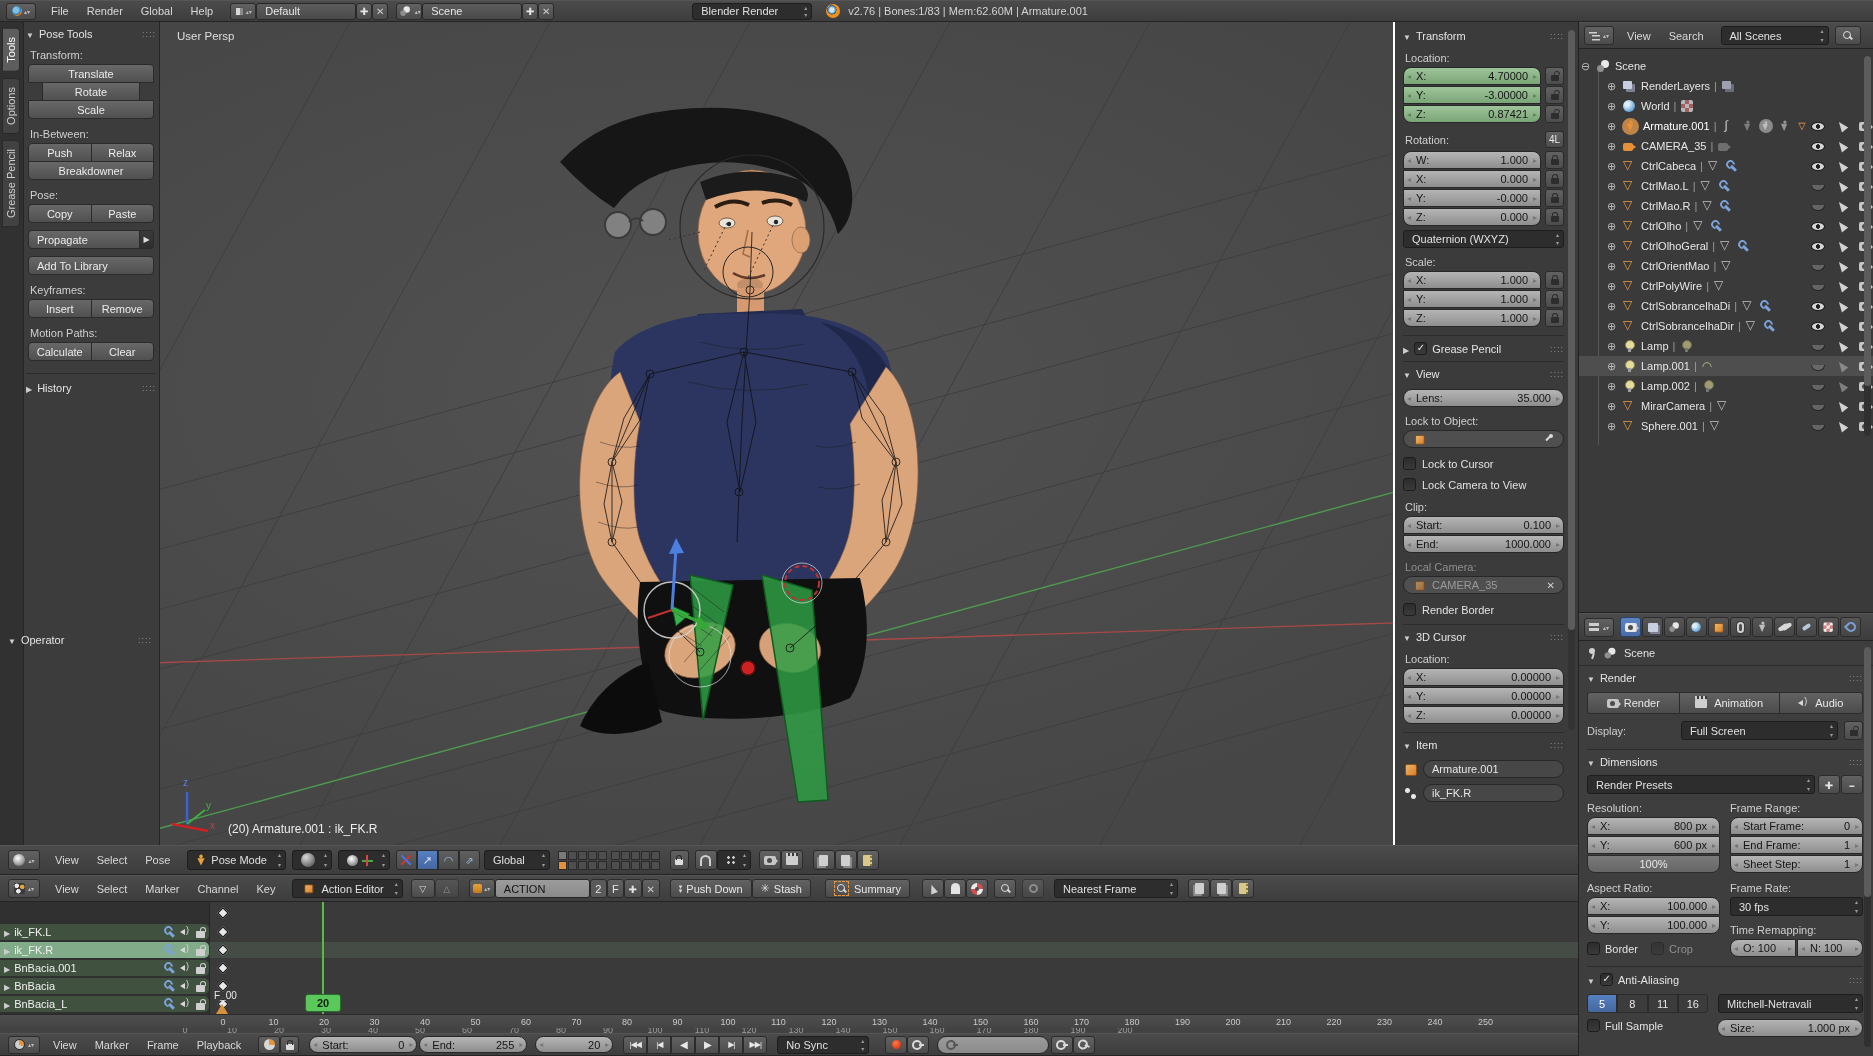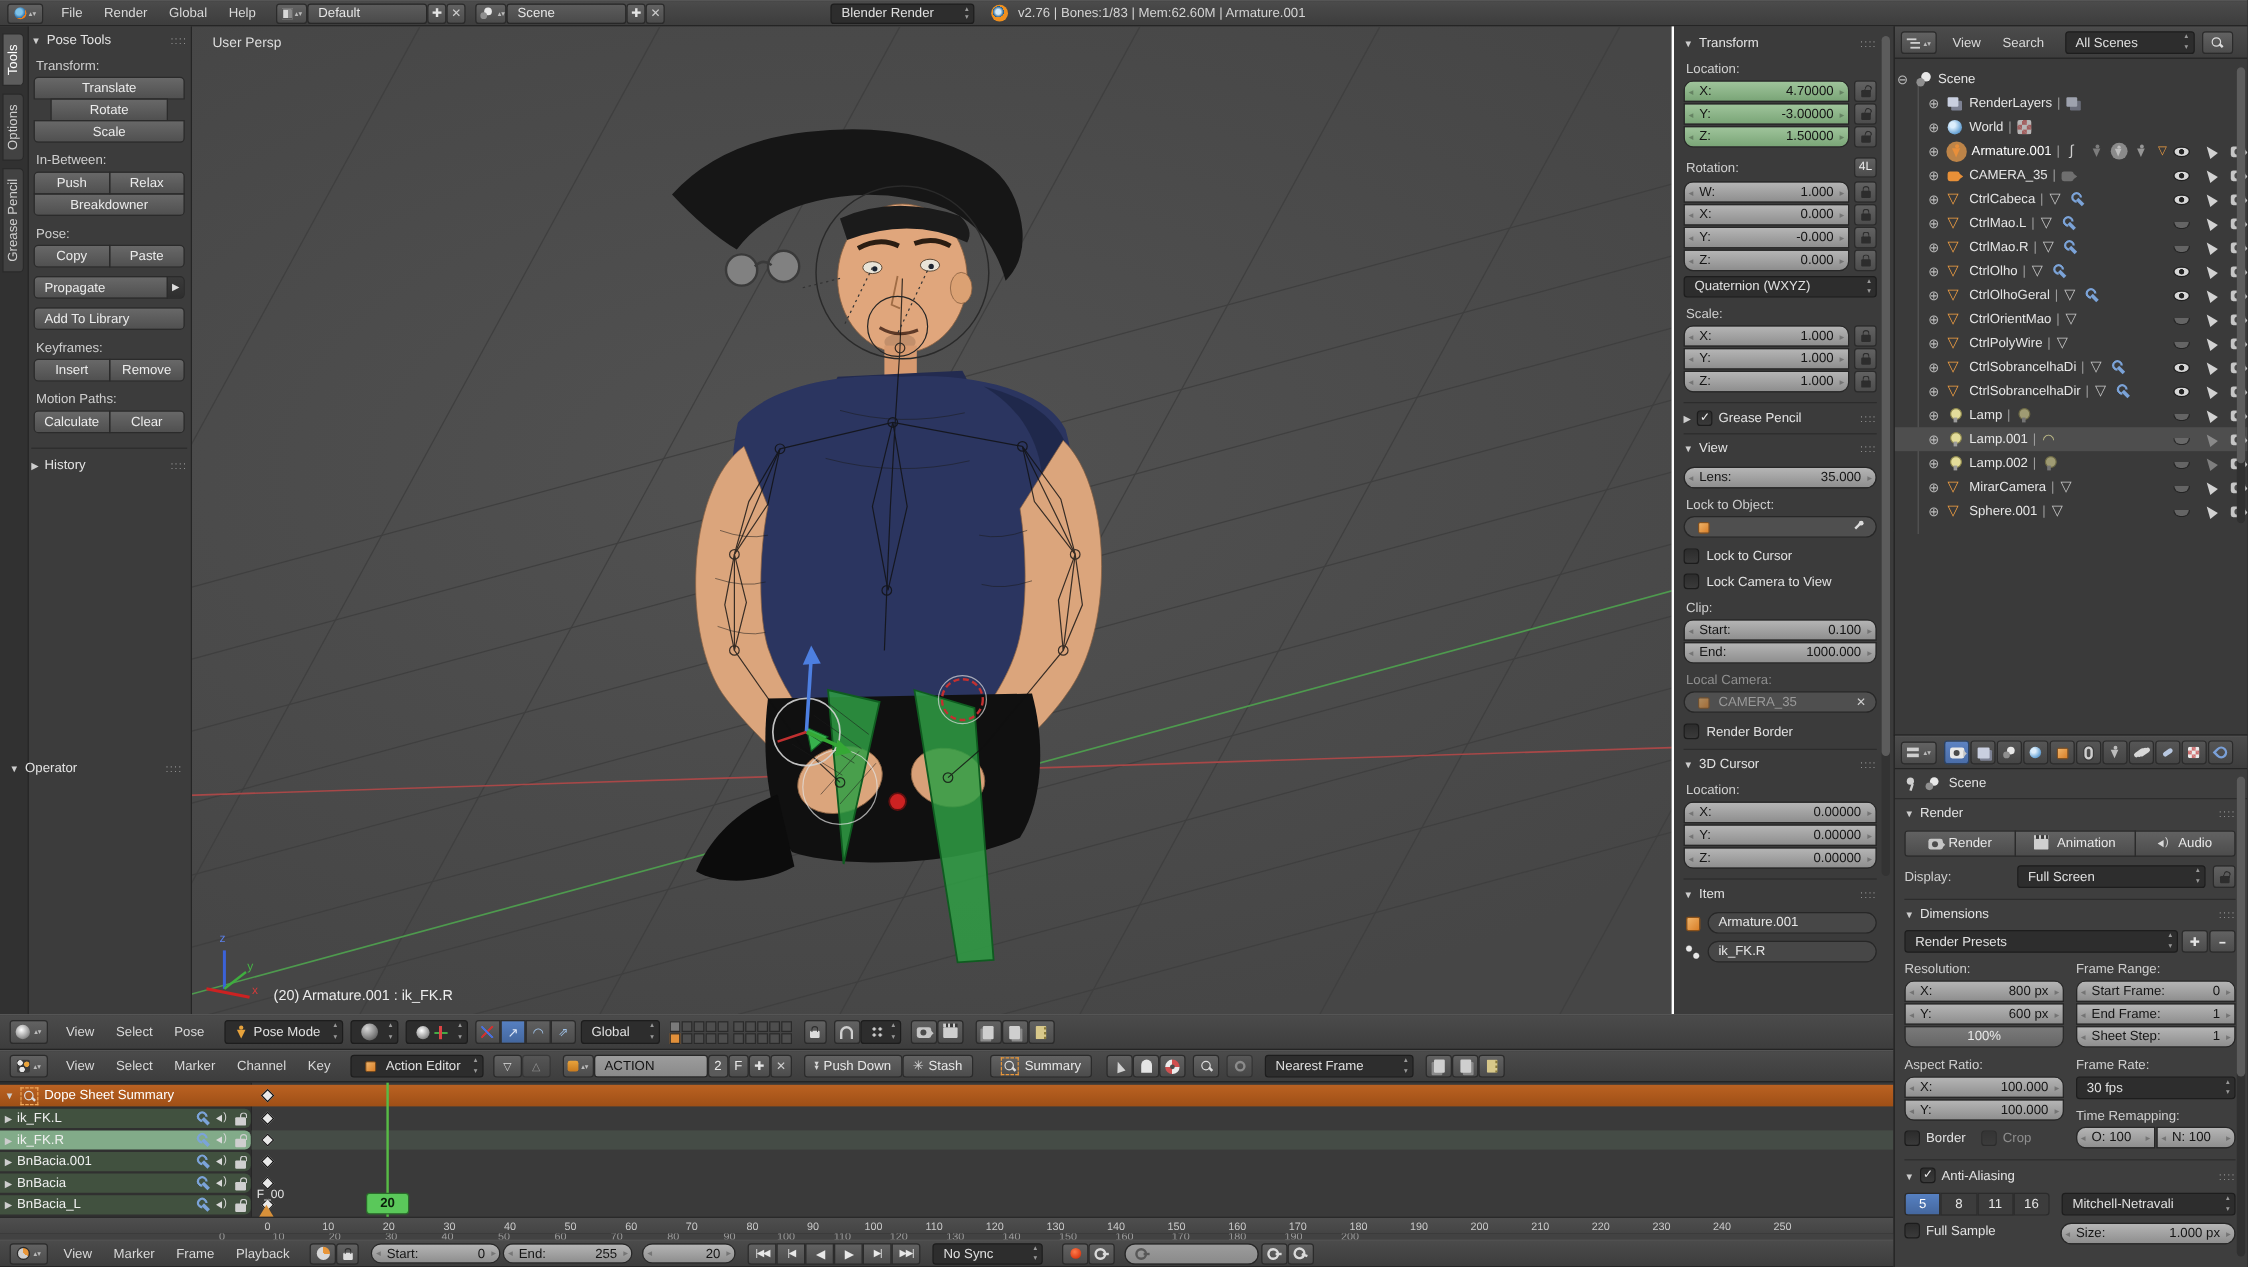--- a/index.html
+++ b/index.html
@@ -378,21 +378,21 @@
         <span class="k">Y:</span>
         <span class="v">-3.00000</span>
       </div>
       <div class="btn lockb">
         <span class="plock open"></span>
       </div>
     </div>
   <div class="flex" style="gap:4px;margin-top:1px">
       <div class="sl green" style="flex:1;border-radius:0 0 8px 8px">
         <span class="k">Z:</span>
-        <span class="v">1.50000</span>
+        <span class="v">0.87421</span>
       </div>
       <div class="btn lockb">
         <span class="plock open"></span>
       </div>
     </div>
   <div class="flex" style="margin:8px 0 3px 2px">
       <span class="lbl">Rotation:</span>
       <div class="btn" style="margin-left:auto;width:19px;height:17px;font-size:10px">4L</div>
     </div>
   <div class="flex" style="gap:4px;margin-top:1px">
@@ -714,27 +714,20 @@
       <span style="width:9px;height:11px;background:#cfcfcf;border-radius:1px;box-shadow:2px 2px 0 #8a8a8a"></span>
     </div>
   <div class="btn" style="width:22px;height:19px">
       <span style="width:9px;height:11px;background:#d8c88a;border-radius:1px;border-right:2px dotted #8a7a3a"></span>
     </div>
 </div>
 
 <div class="abs" style="left:0;top:902px;width:1578px;height:126px;background:#303030;overflow:hidden">
   <div class="abs" style="left:209px;top:0;width:1369px;height:112px;background:#3a3a3a;border-left:1px solid #262626"></div>
 
-  <div class="abs" style="left:0;top:2px;width:1578px;height:18px;background:linear-gradient(#bb6222,#9e4f16);display:flex;align-items:center;gap:5px;padding:0 4px">
-    <span class="tri"></span>
-    <span style="border:1px dashed #f0a85a;padding:1px;display:inline-flex">
-        <span class="mag"></span>
-      </span>
-    <span class="nm" style="color:#fff">Dope Sheet Summary</span>
-  </div>
   <div class="abs" style="left:209px;top:40px;width:1369px;height:16px;background:rgba(140,190,150,0.14)"></div>
 
   <div class="ch" style="top:22px;height:16px;background:#41513f">
       <span class="tri cl"></span>
       <span class="nm">ik_FK.L</span>
       <span class="ics">
         <span class="i-wr"></span>
         <span class="i-spk"></span>
         <span class="i-lock"></span>
       </span>

